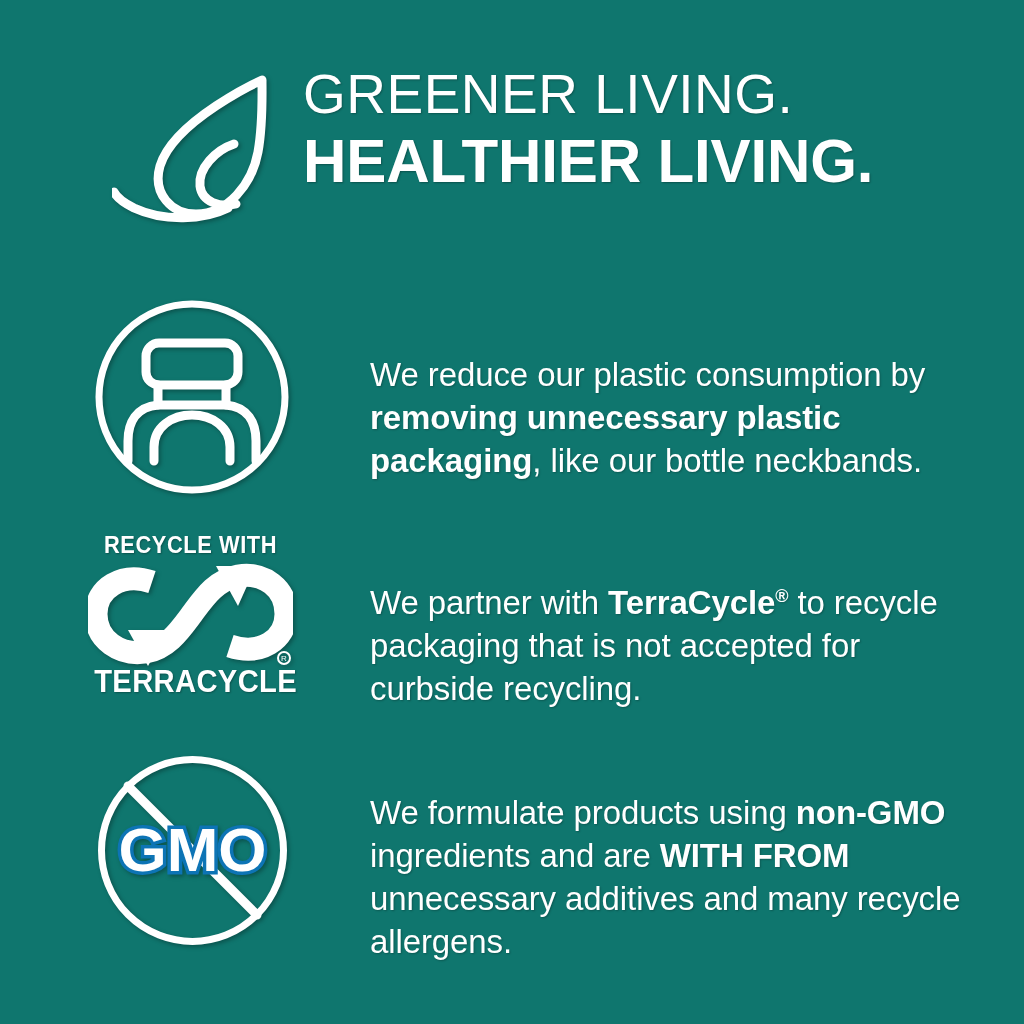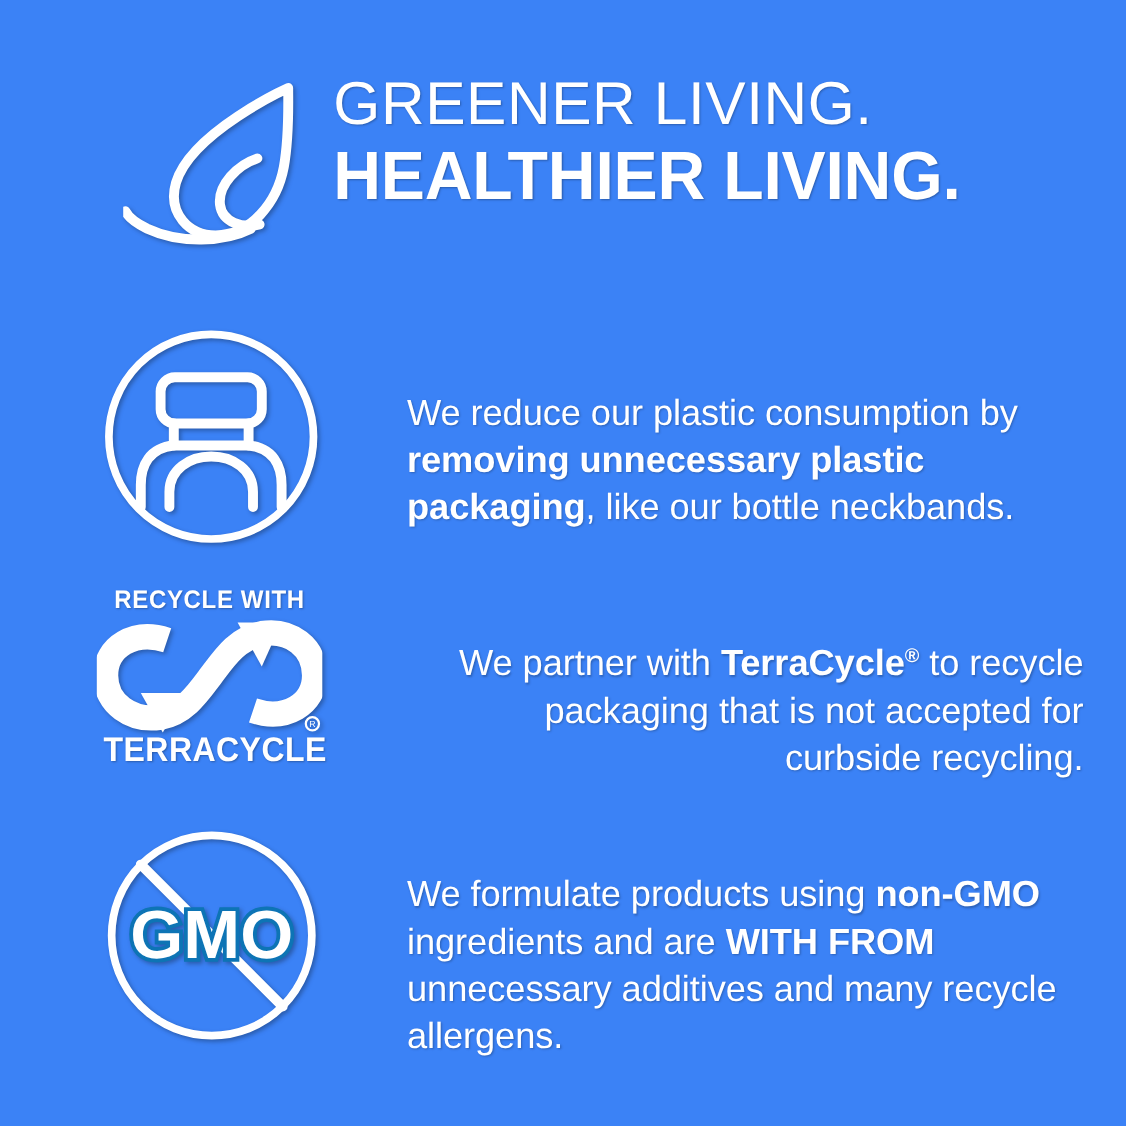--- a/index.html
+++ b/index.html
@@ -91,21 +91,21 @@
     vertical-align: super;
     line-height: 0;
     font-weight: 700;
   }
 
   #row-plastic  { top: 296px; }
   #row-terra    { top: 530px; }
   #row-gmo      { top: 752px; }
 
   #row-plastic .row-text { top: 28px; }
-  #row-terra   .row-text { top: 22px; text-align: right; }
+  #row-terra   .row-text { top: 22px; }
   #row-gmo     .row-text { top: 10px; }
 
   
   #terracycle-logo {
     position: absolute;
     left: 88px;
     top: 2px;
     width: 205px;
     text-align: center;
   }
@@ -133,21 +133,21 @@
     white-space: nowrap;
     margin-top: -2px;
     text-shadow: 1px 1px 2px rgba(0,0,0,0.3);
   }
 
   .shadowed { filter: drop-shadow(2px 2px 2px rgba(0,0,0,0.3)); }
 </style>
 </head>
 <body>
 
-<div id="poster" style="background: #3b82f6; color: rgb(255, 255, 255);">
+<div id="poster" style="background: #0f766e; color: rgb(255, 255, 255);">
 
   <div id="header">
 
     <div id="leaf-icon">
       <svg viewBox="0 0 175 160" width="175" height="160" class="shadowed" aria-hidden="true">
 
         <path d="M150 12
                  C150 12 62 52 48 98
                  C40 126 60 146 84 146
                  C116 146 140 116 146 84

